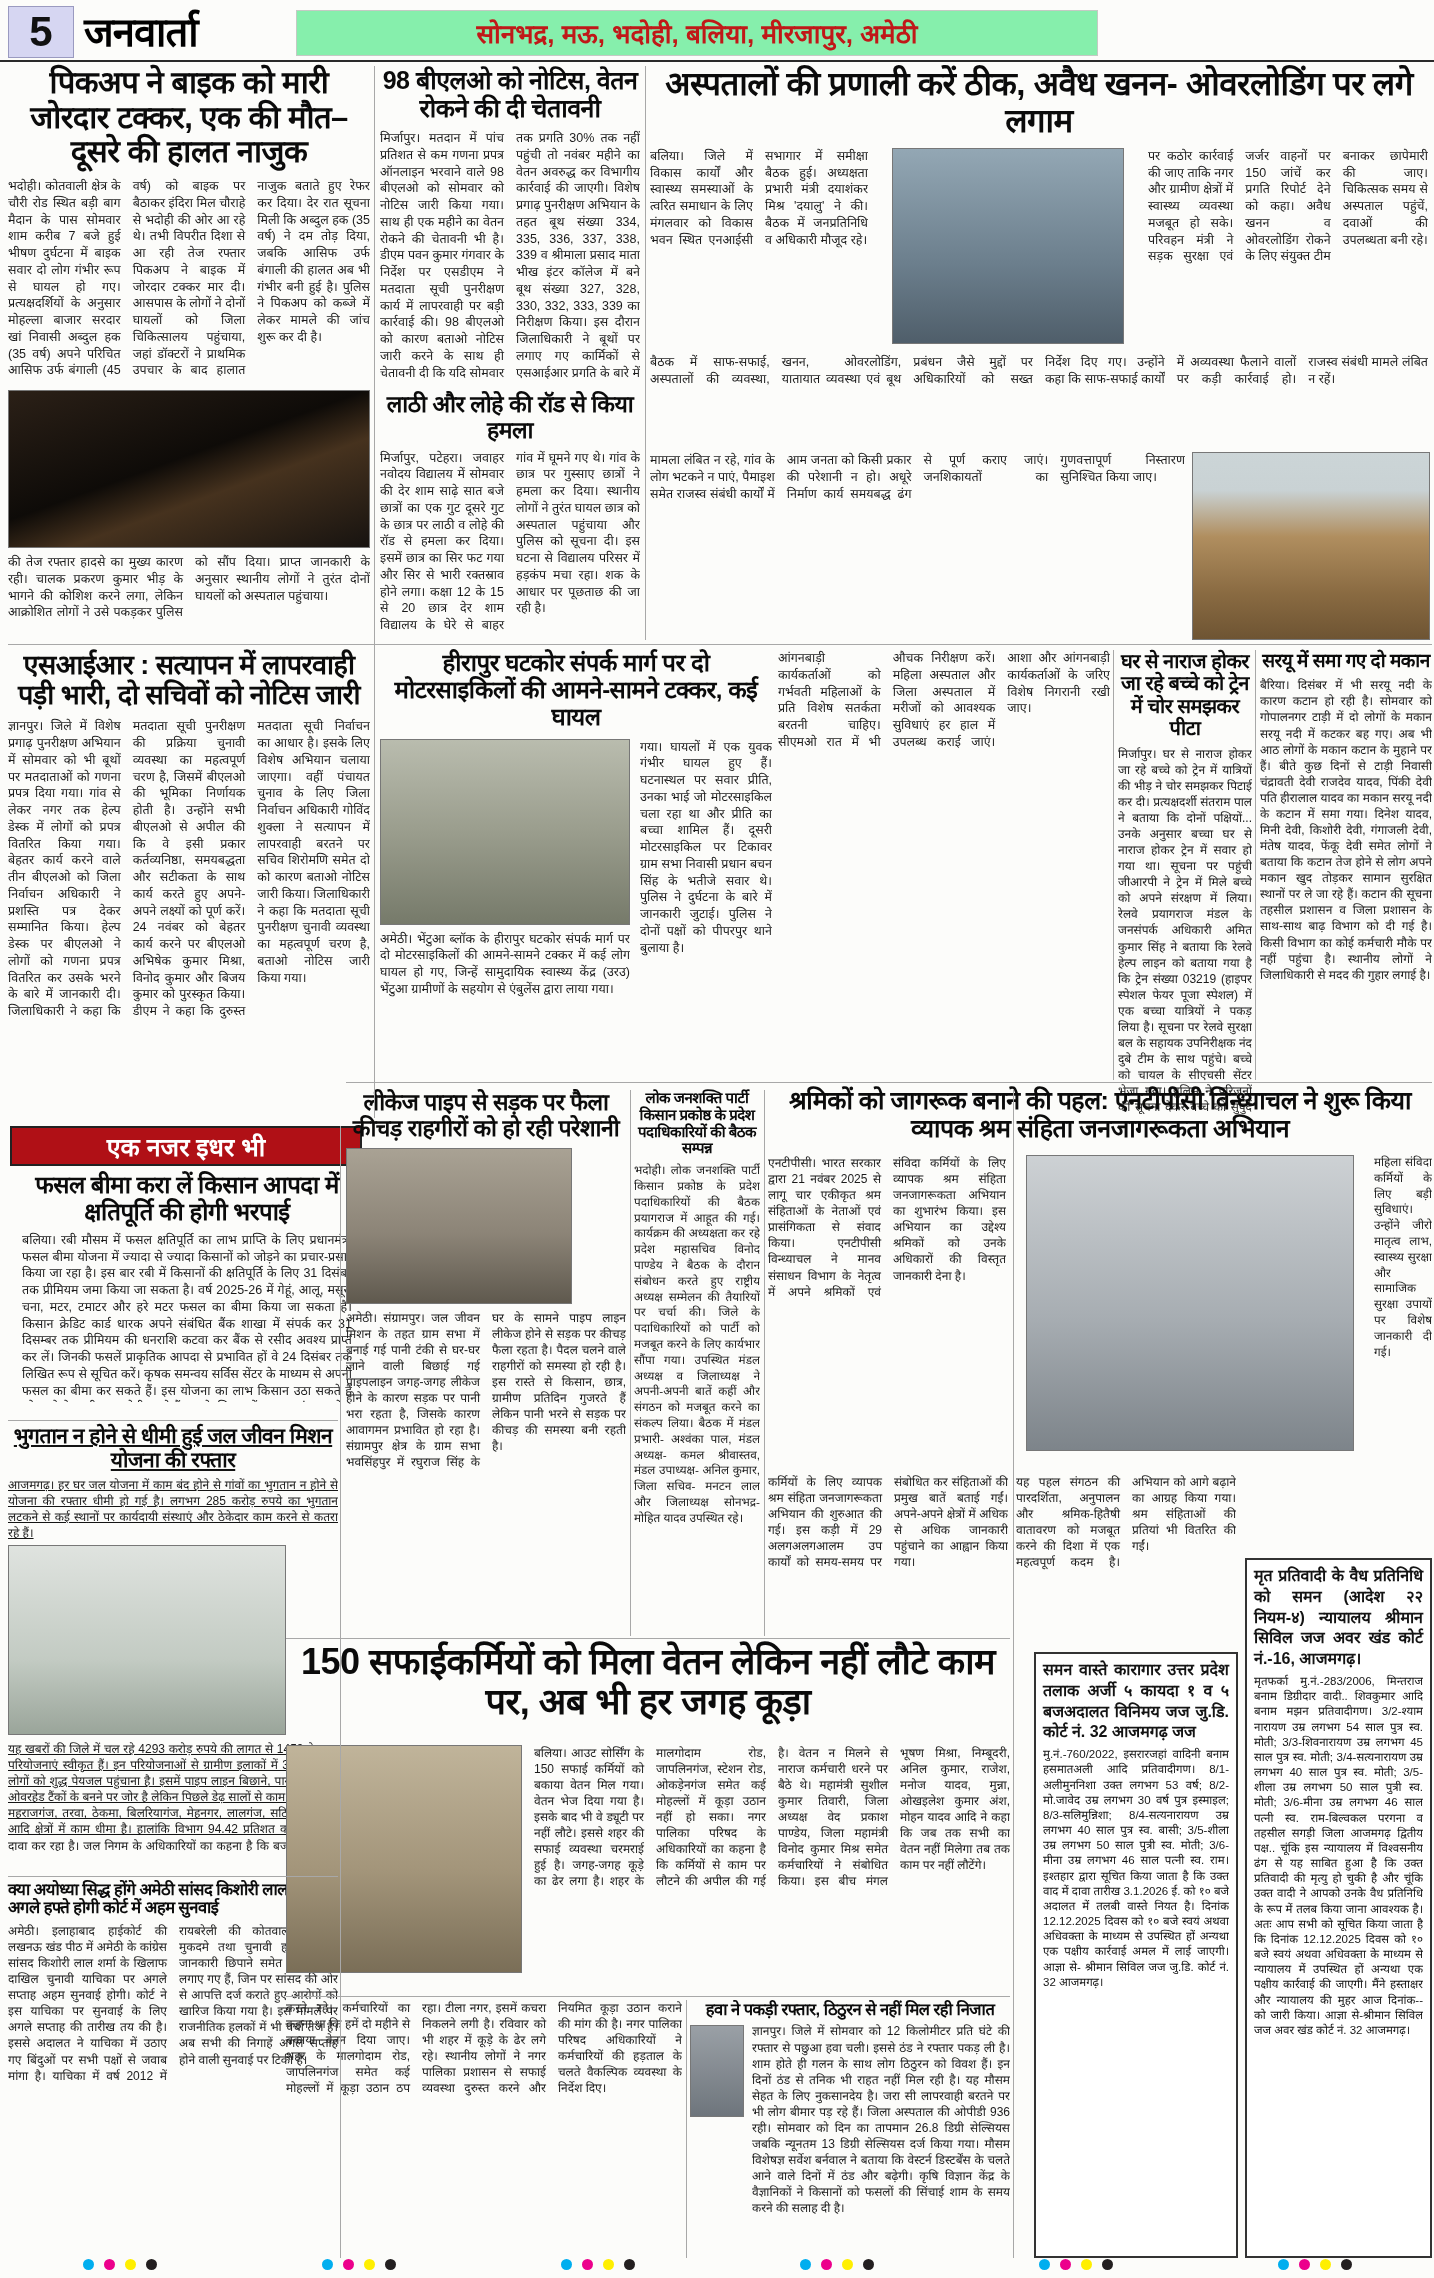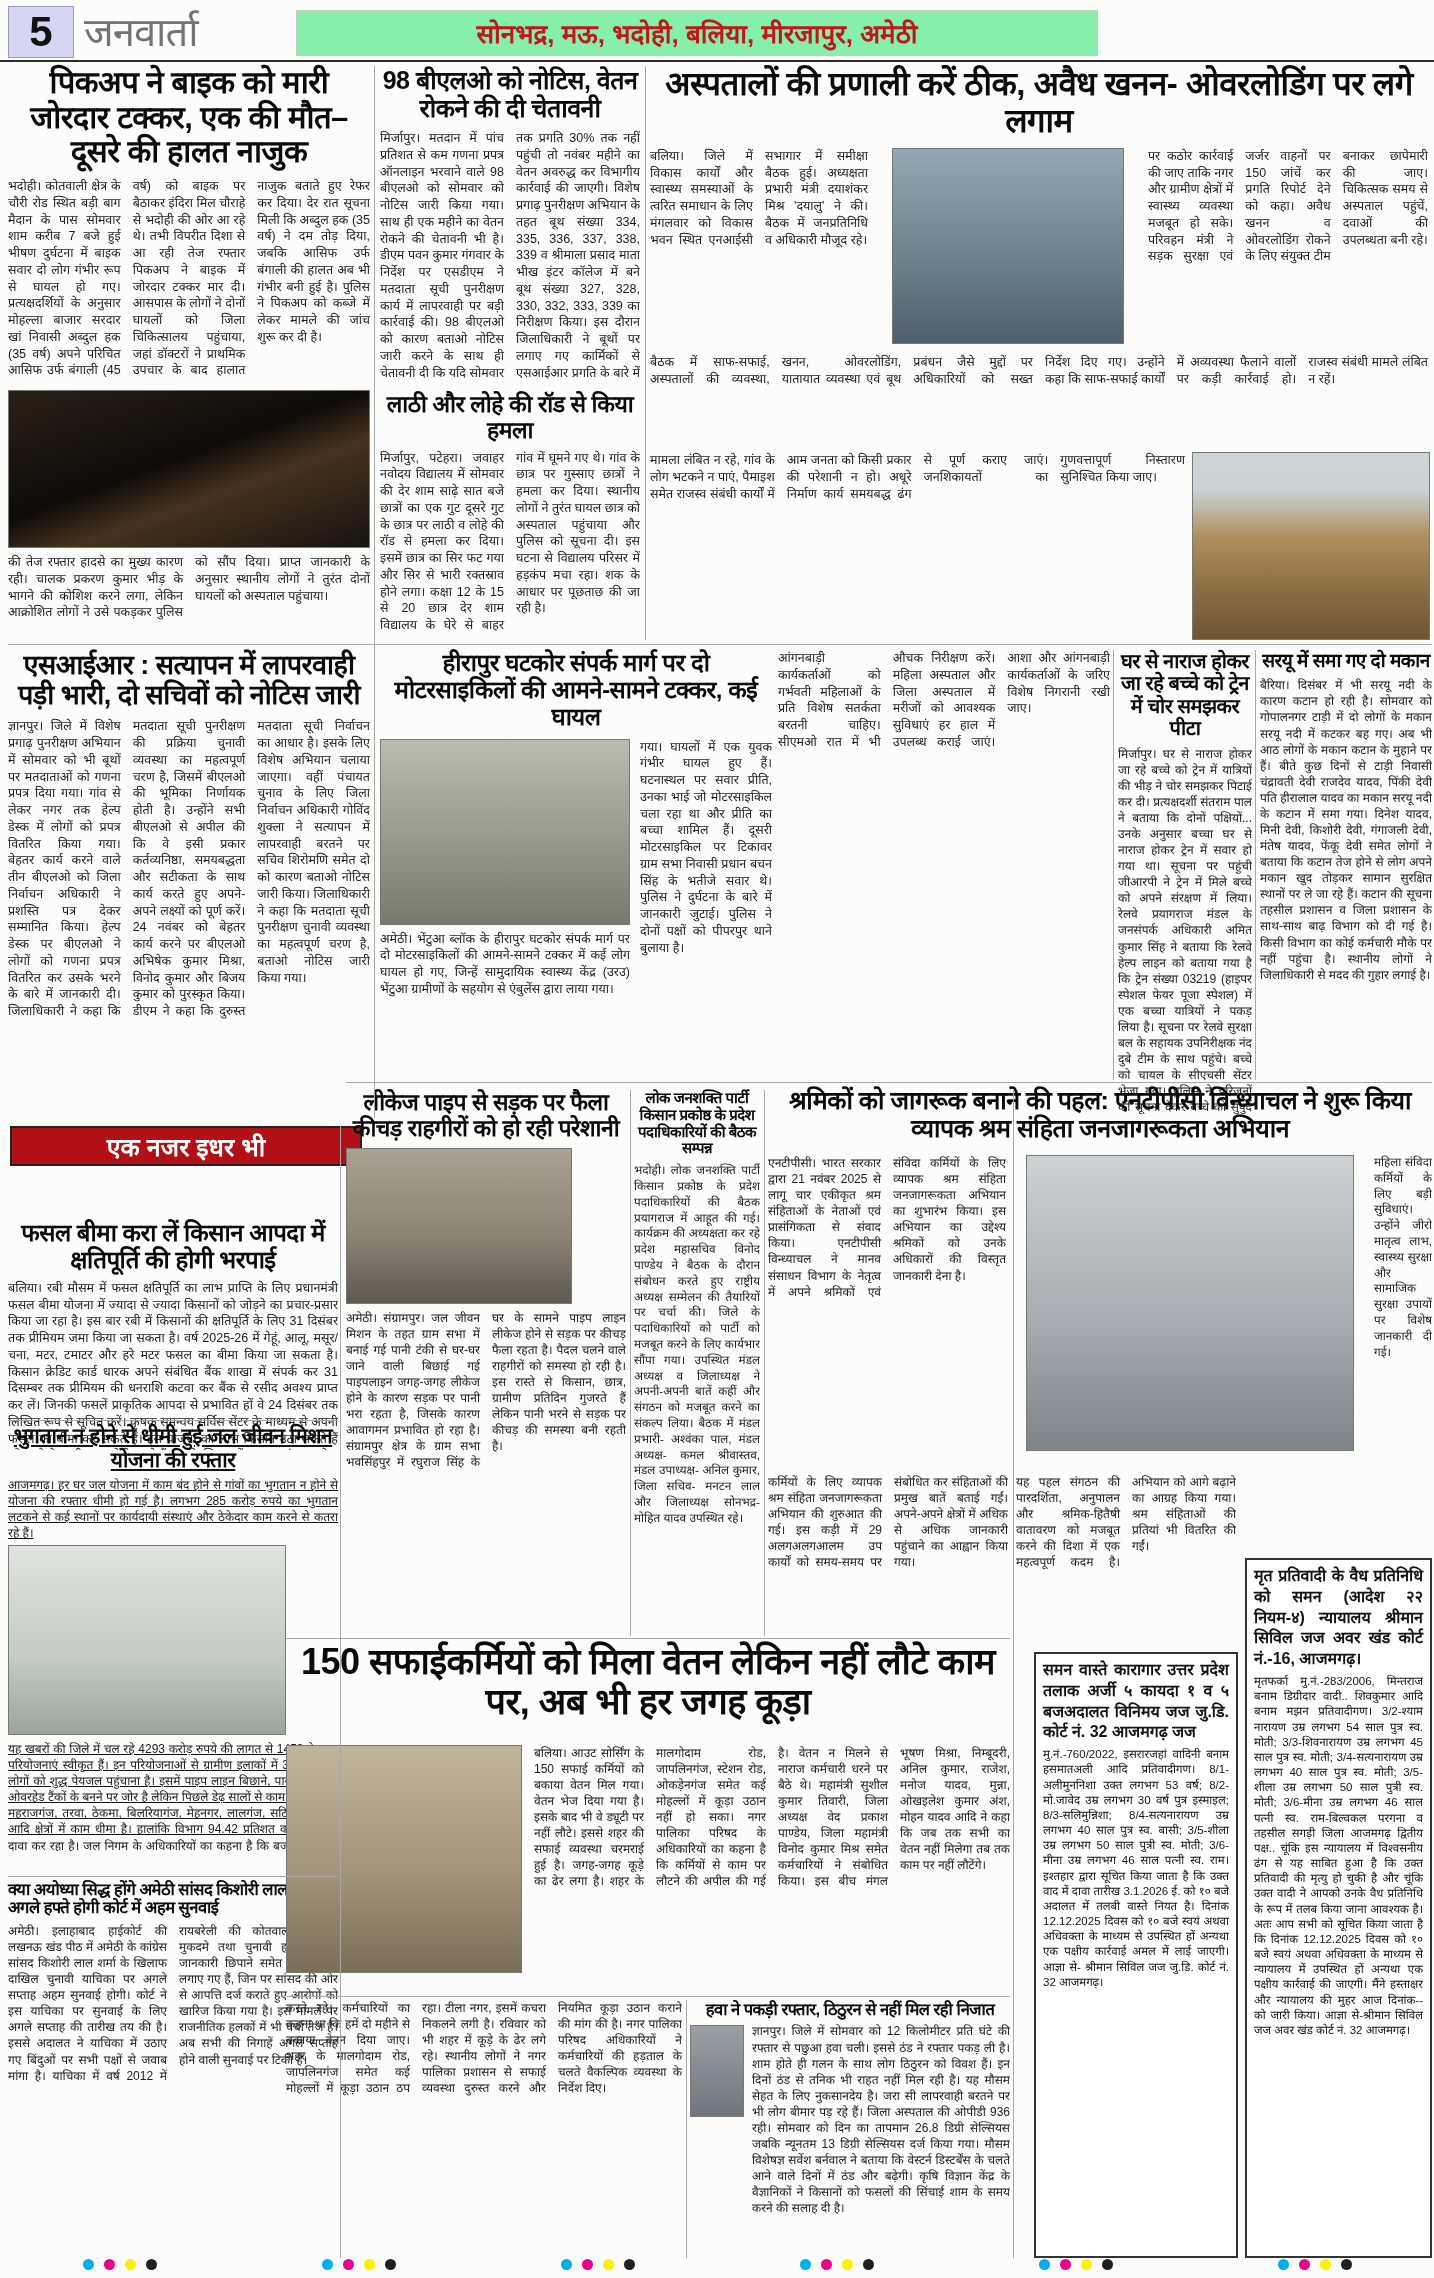--- a/index.html
+++ b/index.html
@@ -5,21 +5,21 @@
   html,body{margin:0;padding:0;background:#e9e9e6;}
   .page{
     position:relative;width:1434px;height:2278px;margin:0 auto;
     background:#fcfcfa;overflow:hidden;
     font-family:"Liberation Sans","DejaVu Sans",sans-serif;color:#141414;
   }
   
   .m-pagenum{position:absolute;left:8px;top:6px;width:64px;height:50px;background:#d6d6f2;border:1px solid #9a9ac0;
     display:flex;align-items:center;justify-content:center;font-size:42px;font-weight:800;color:#111;}
   .m-name{position:absolute;left:84px;top:4px;width:200px;height:52px;display:flex;align-items:center;
-    font-size:40px;font-weight:400;letter-spacing:-1px;color:#737373;}
+    font-size:40px;font-weight:700;letter-spacing:-1px;color:#000000;}
   .m-districts{position:absolute;left:280px;top:10px;width:800px;height:44px;background:#86efac;border:1px solid #c4cac4;
     display:flex;align-items:center;justify-content:center;font-size:26px;font-weight:700;color:#c01818;margin-left:16px;}
   .m-date{position:absolute;left:1086px;top:10px;width:340px;height:44px;background:#d6d6f2;border:1px solid #9a9ac0;
     display:flex;align-items:center;justify-content:center;font-size:23px;font-weight:800;color:#101018;}
   .m-rule{position:absolute;left:0;top:60px;width:1434px;height:2px;background:#2a2a2a;}
   
   .art{position:absolute;}
   .hl{font-weight:800;text-align:center;color:#0b0b0b;line-height:1.12;letter-spacing:-0.5px;}
   .body{ text-align:justify;font-size:13px;line-height:1.34;overflow:hidden;color:#1b1b1b;}
   .cols2{column-count:2;column-gap:12px;}
@@ -112,21 +112,21 @@
     <div class="body" style="height:368px;font-size:12px;">मिर्जापुर। घर से नाराज होकर जा रहे बच्चे को ट्रेन में यात्रियों की भीड़ ने चोर समझकर पिटाई कर दी। प्रत्यक्षदर्शी संतराम पाल ने बताया कि दोनों पक्षियों... उनके अनुसार बच्चा घर से नाराज होकर ट्रेन में सवार हो गया था। सूचना पर पहुंची जीआरपी ने ट्रेन में मिले बच्चे को अपने संरक्षण में लिया। रेलवे प्रयागराज मंडल के जनसंपर्क अधिकारी अमित कुमार सिंह ने बताया कि रेलवे हेल्प लाइन को बताया गया है कि ट्रेन संख्या 03219 (हाइपर स्पेशल फेयर पूजा स्पेशल) में एक बच्चा यात्रियों ने पकड़ लिया है। सूचना पर रेलवे सुरक्षा बल के सहायक उपनिरीक्षक नंद दुबे टीम के साथ पहुंचे। बच्चे को चायल के सीएचसी सेंटर भेजा गया। पुलिस ने परिजनों को सूचना देकर बच्चे को सुपुर्द किया। रास्ते में कुछ यात्रियों ने उसे चोर समझकर पीट दिया है।</div>
   </div>
 
   <div class="art" style="left:1260px;top:650px;width:172px;">
     <div class="hl" style="font-size:19px;margin-bottom:6px;">सरयू में समा गए दो मकान</div>
     <div class="body" style="height:378px;font-size:12px;">बैरिया। दिसंबर में भी सरयू नदी के कारण कटान हो रही है। सोमवार को गोपालनगर टाड़ी में दो लोगों के मकान सरयू नदी में कटकर बह गए। अब भी आठ लोगों के मकान कटान के मुहाने पर हैं। बीते कुछ दिनों से टाड़ी निवासी चंद्रावती देवी राजदेव यादव, पिंकी देवी पति हीरालाल यादव का मकान सरयू नदी के कटान में समा गया। दिनेश यादव, मिनी देवी, किशोरी देवी, गंगाजली देवी, मंतेष यादव, फेंकू देवी समेत लोगों ने बताया कि कटान तेज होने से लोग अपने मकान खुद तोड़कर सामान सुरक्षित स्थानों पर ले जा रहे हैं। कटान की सूचना तहसील प्रशासन व जिला प्रशासन के साथ-साथ बाढ़ विभाग को दी गई है। किसी विभाग का कोई कर्मचारी मौके पर नहीं पहुंचा है। स्थानीय लोगों ने जिलाधिकारी से मदद की गुहार लगाई है।</div>
   </div>
 
   <div class="banner">एक नजर इधर भी</div>
 
-  <div class="art" style="left:8px;top:1172px;width:330px;margin-top:48px;">
+  <div class="art" style="left:22px;top:1172px;width:330px;">
     <div class="hl" style="font-size:24px;margin-bottom:6px;">फसल बीमा करा लें किसान आपदा में क्षतिपूर्ति की होगी भरपाई</div>
     <div class="body" style="height:170px;font-size:12.5px;">बलिया। रबी मौसम में फसल क्षतिपूर्ति का लाभ प्राप्ति के लिए प्रधानमंत्री फसल बीमा योजना में ज्यादा से ज्यादा किसानों को जोड़ने का प्रचार-प्रसार किया जा रहा है। इस बार रबी में किसानों की क्षतिपूर्ति के लिए 31 दिसंबर तक प्रीमियम जमा किया जा सकता है। वर्ष 2025-26 में गेहूं, आलू, मसूर/चना, मटर, टमाटर और हरे मटर फसल का बीमा किया जा सकता है। किसान क्रेडिट कार्ड धारक अपने संबंधित बैंक शाखा में संपर्क कर 31 दिसम्बर तक प्रीमियम की धनराशि कटवा कर बैंक से रसीद अवश्य प्राप्त कर लें। जिनकी फसलें प्राकृतिक आपदा से प्रभावित हों वे 24 दिसंबर तक लिखित रूप से सूचित करें। कृषक समन्वय सर्विस सेंटर के माध्यम से अपनी फसल का बीमा कर सकते हैं। इस योजना का लाभ किसान उठा सकते हैं जो दूसरे के जमीन पर खेती करते हैं। इसके लिए उन्हें एक अनुबंध पत्र देना होगा।</div>
   </div>
 
   <div class="art" style="left:8px;top:1424px;width:330px;text-decoration:underline;">
     <div class="hl" style="font-size:21px;margin-bottom:6px;">भुगतान न होने से धीमी हुई जल जीवन मिशन योजना की रफ्तार</div>
     <div class="body" style="height:62px;font-size:12px;">आजमगढ़। हर घर जल योजना में काम बंद होने से गांवों का भुगतान न होने से योजना की रफ्तार धीमी हो गई है। लगभग 285 करोड़ रुपये का भुगतान लटकने से कई स्थानों पर कार्यदायी संस्थाएं और ठेकेदार काम करने से कतरा रहे हैं।</div>
     <div class="photo ph-tank" style="width:278px;height:190px;margin-top:6px;"></div>
     <div class="body" style="height:110px;margin-top:6px;font-size:12px;">यह खबरों की जिले में चल रहे 4293 करोड़ रुपये की लागत से 1459 पेयजल परियोजनाएं स्वीकृत हैं। इन परियोजनाओं से ग्रामीण इलाकों में 38.15 लाख लोगों को शुद्ध पेयजल पहुंचाना है। इसमें पाइप लाइन बिछाने, पानी टंकी और ओवरहेड टैंकों के बनने पर जोर है लेकिन पिछले डेढ़ सालों से काम प्रभावित है। महराजगंज, तरवा, ठेकमा, बिलरियागंज, मेहनगर, लालगंज, सठियांव, पलना आदि क्षेत्रों में काम धीमा है। हालांकि विभाग 94.42 प्रतिशत काम होने का दावा कर रहा है। जल निगम के अधिकारियों का कहना है कि बजट मिलते ही भुगतान कर दिया जाएगा।</div>
   </div>

